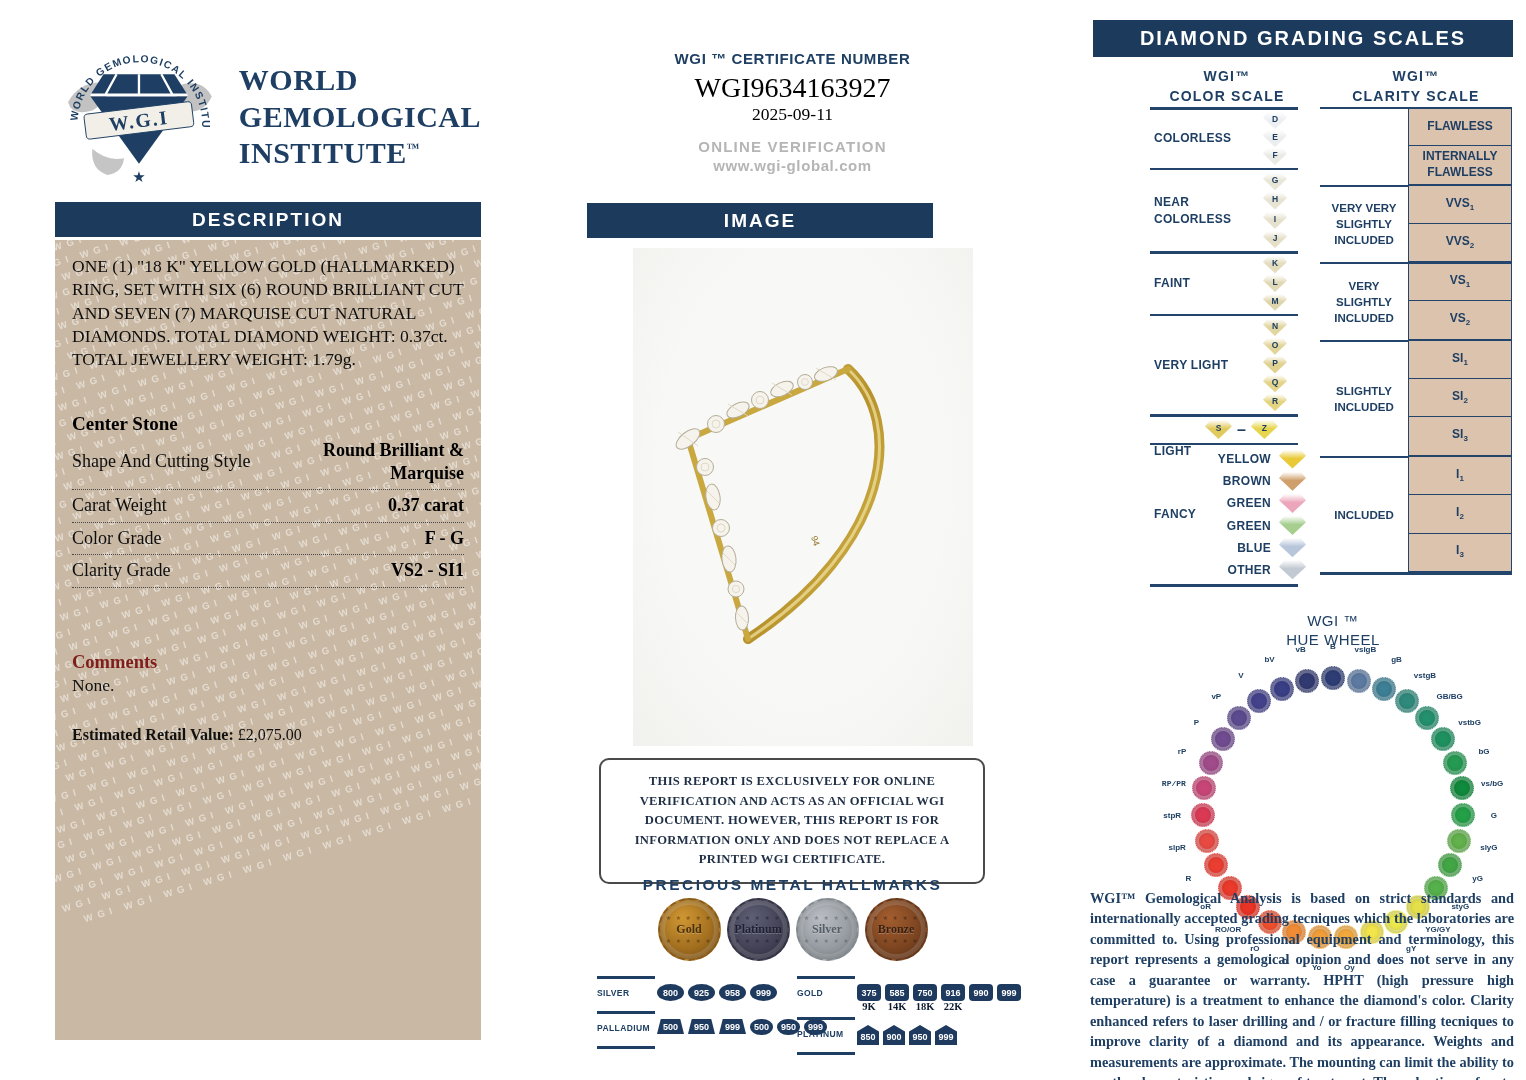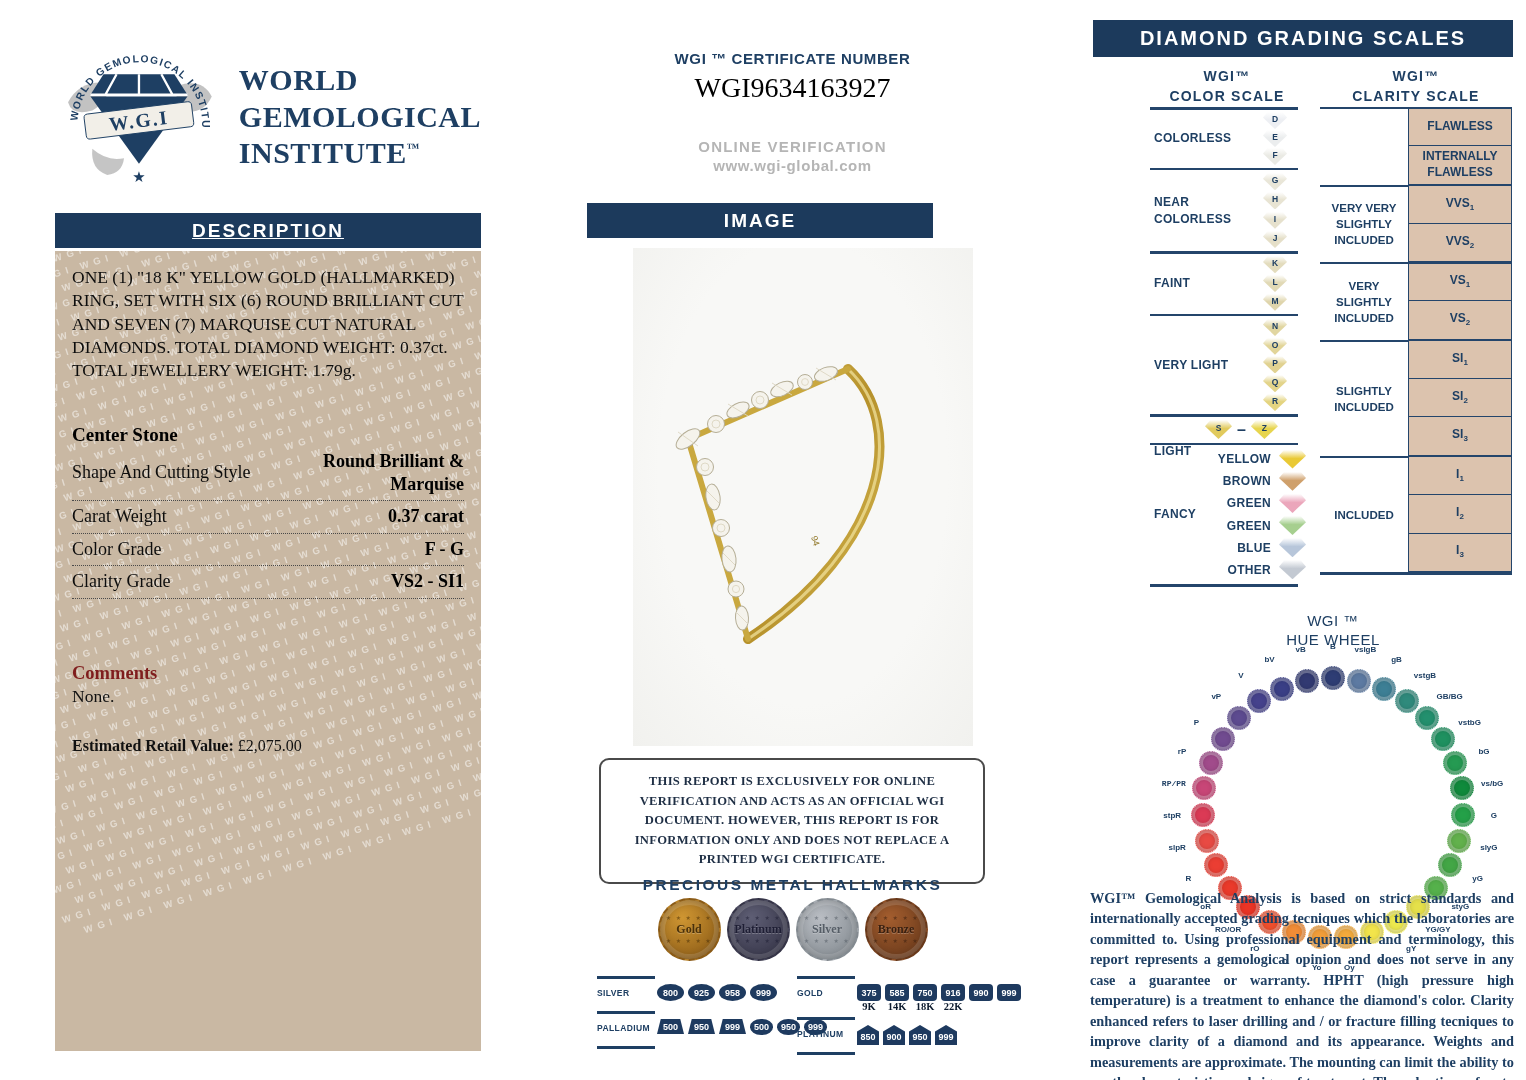--- a/index.html
+++ b/index.html
@@ -9,21 +9,21 @@
           font-family:"Liberation Serif", serif; color:#111; }
 
   
   #left-col { position:absolute; left:55px; top:40px; width:426px; }
   .logo-row { display:flex; gap:14px; align-items:flex-start; }
   .brand-title { font-family:"Liberation Serif", serif; font-weight:bold; font-size:30px;
                  color:#1e3f63; line-height:1.22; margin-top:22px; letter-spacing:.5px; }
   .brand-title sup { font-size:13px; }
   .section-bar { height:35px; background:#1c3a5c; color:#fff; display:flex; align-items:center; justify-content:center;
                  font-family:"Liberation Sans", sans-serif; font-weight:bold; font-size:19px; letter-spacing:2px; }
-  #desc-bar { margin-top:15px;text-decoration:underline; }
+  #desc-bar { margin-top:4px; }
   #beige-panel { position:relative; margin-top:3px; height:800px; background:#c9b8a3; overflow:hidden; }
   #wm-layer { position:absolute; left:-25%; top:-14%; width:170%; transform:rotate(-17deg);
               font-family:"Liberation Sans", sans-serif; font-weight:bold; font-size:9.5px;
               letter-spacing:5px; line-height:15.5px; color:rgba(255,255,255,.5); white-space:nowrap; }
   #beige-content { position:relative; padding:15px 17px; z-index:1; }
   .desc-text { font-size:17.5px; line-height:1.33; color:#0d0d0d; }
   .cs-heading { margin-top:42px; font-size:19px; font-weight:bold; color:#000; }
   .cs-row { display:flex; align-items:center; justify-content:space-between;
             border-bottom:1.6px dotted #4a4a4a; padding:4px 0 5px; }
   .cs-label { font-size:18px; color:#0d0d0d; flex-shrink:0; }
@@ -242,20 +242,21 @@
           <b>Estimated Retail Value:</b>
           <span>£2,075.00</span>
         </div>
       </div>
     </div>
   </div>
 
   <div id="mid-col">
     <div class="cert-label">WGI ™ CERTIFICATE NUMBER</div>
     <div class="cert-number">WGI9634163927</div>
+    <div class="cert-date">2025-09-11</div>
     <div class="verify-1">ONLINE VERIFICATION</div>
     <div class="verify-2">www.wgi-global.com</div>
 
     <div class="section-bar" id="image-bar">
       <span>IMAGE</span>
     </div>
 
     <div id="ring-box">
       <svg width="310" height="340" viewBox="0 0 310 340">
         <defs>

